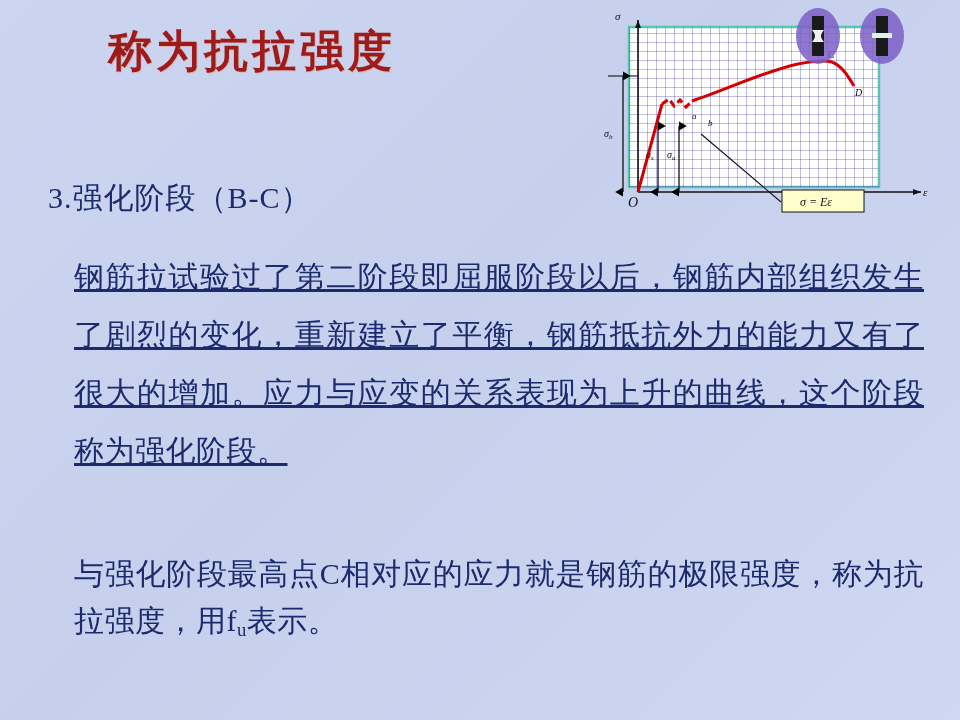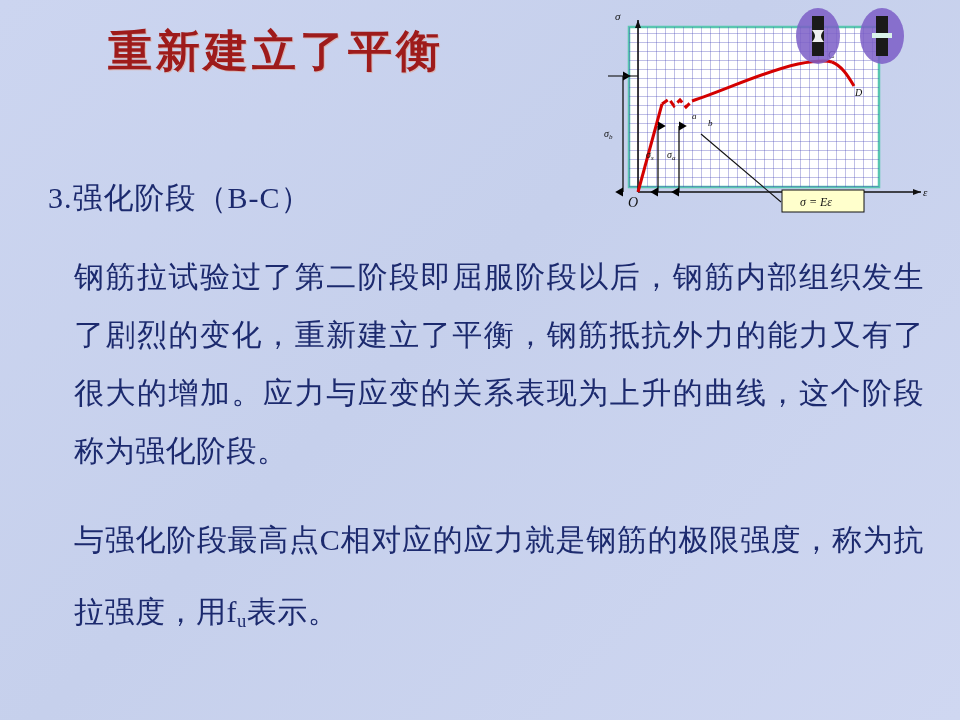--- a/index.html
+++ b/index.html
@@ -48,28 +48,29 @@
     position: absolute;
     left: 74px;
     top: 248px;
     width: 850px;
     font-size: 30px;
     line-height: 58px;
     color: #1c2a6e;
     text-align: justify;
     text-justify: inter-ideograph;
     letter-spacing: 0.5px;
+    text-decoration: underline;
   }
   #para2 {
     position: absolute;
     left: 74px;
-    top: 504px;
+    top: 550px;
     width: 850px;
     font-size: 30px;
-    line-height: 72px;
+    line-height: 47px;
     color: #1c2a6e;
     text-align: justify;
     text-justify: inter-ideograph;
     letter-spacing: 0.5px;
   }
   sub {
     font-size: 0.62em;
     vertical-align: baseline;
     position: relative;
     top: 0.28em;
@@ -84,21 +85,21 @@
   }
   #figure svg {
     display: block;
   }
 </style>
 </head>
 <body>
 
 <div id="slide">
 
-  <div id="title">重新建立了平衡</div>
+  <div id="title">称为抗拉强度</div>
 
   <div id="heading">
     <span class="num">3.</span><span>强化阶段（B-C）</span>
   </div>
 
   <div id="para1">钢筋拉试验过了第二阶段即屈服阶段以后，钢筋内部组织发生了剧烈的变化，重新建立了平衡，钢筋抵抗外力的能力又有了很大的增加。应力与应变的关系表现为上升的曲线，这个阶段称为强化阶段。</div>
 
   <div id="para2">
     <span>与强化阶段最高点C相对应的应力就是钢筋的极限强度，称为抗拉强度，用f</span><sub>u</sub><span>表示。</span>
   </div>

